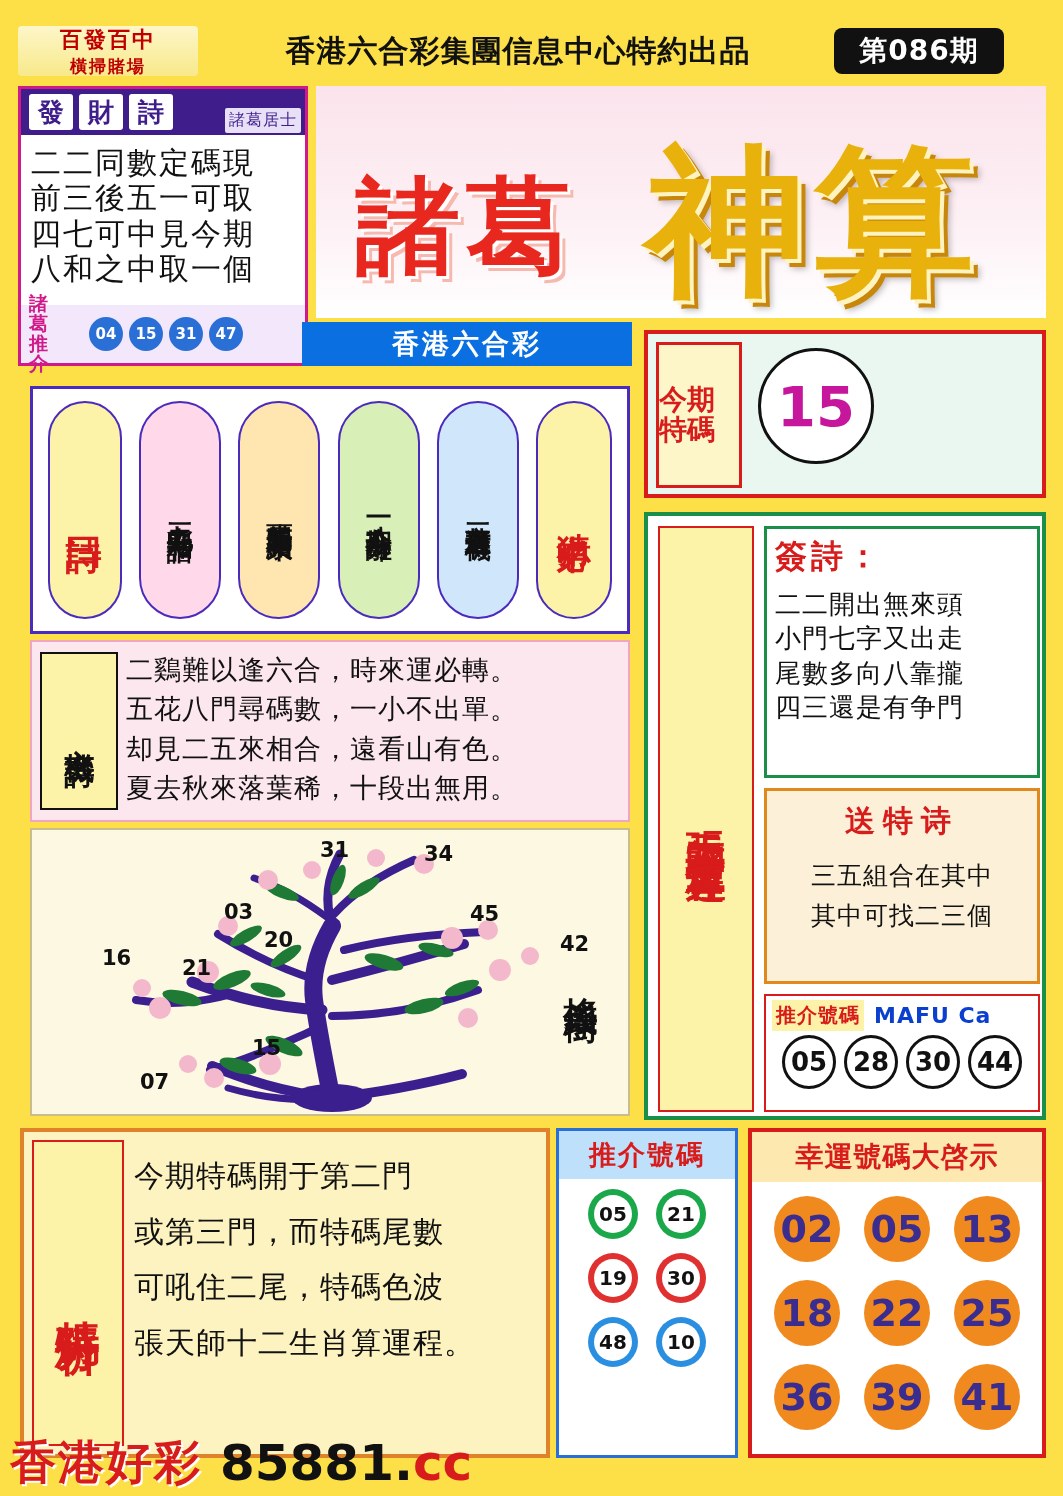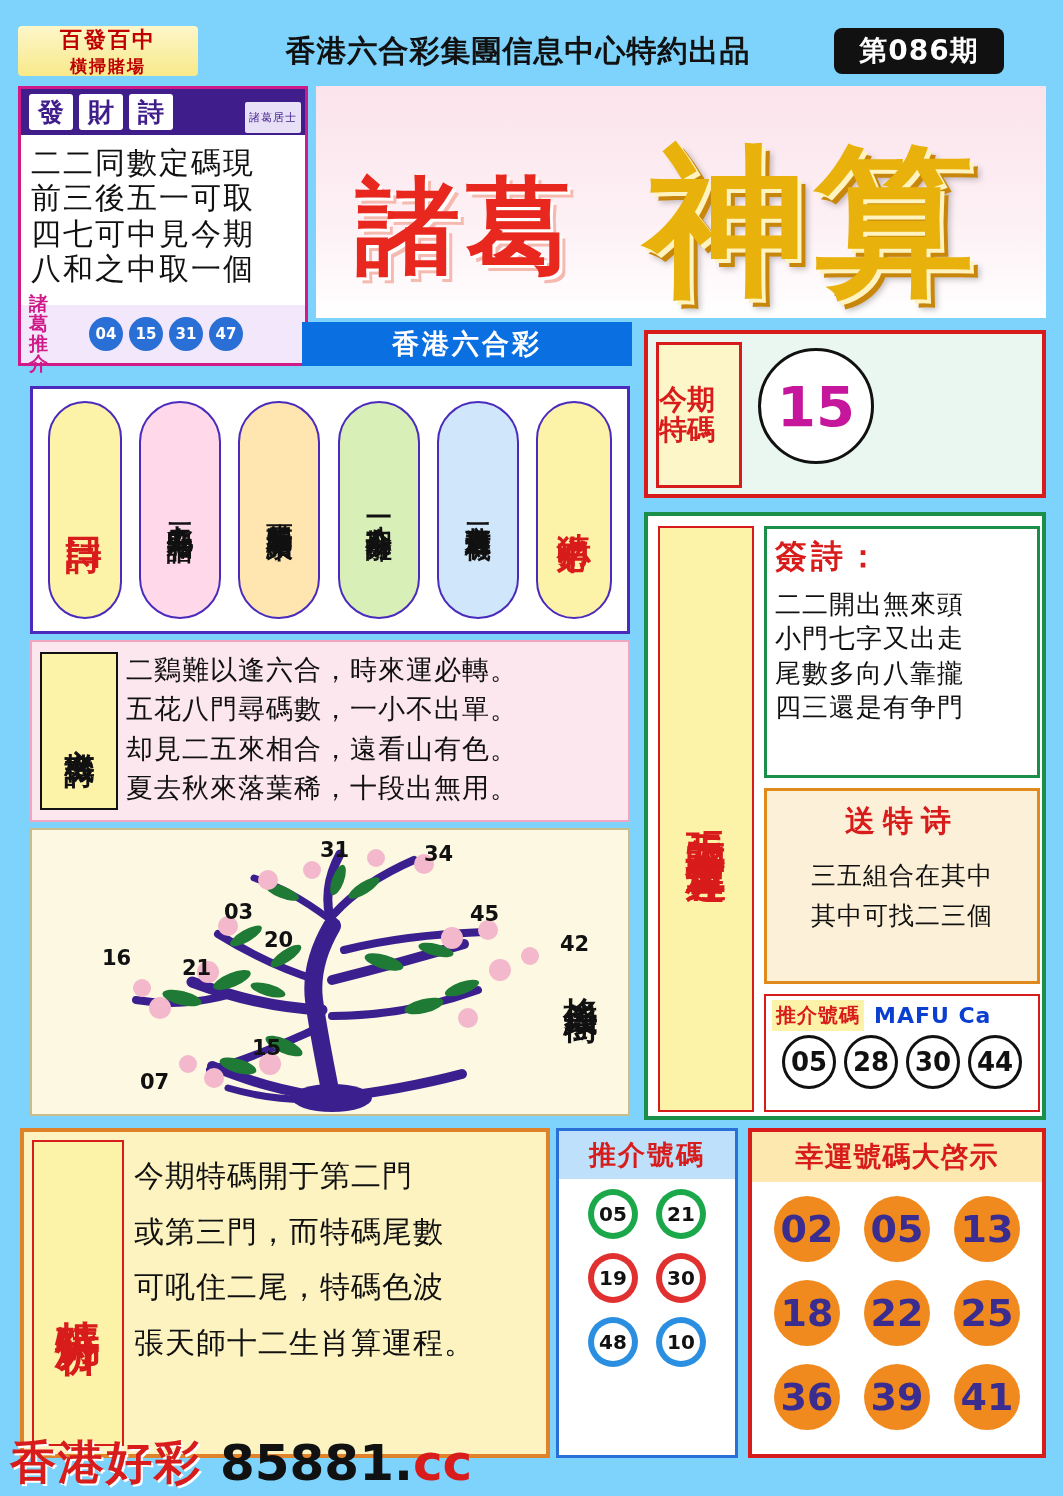--- a/index.html
+++ b/index.html
@@ -4,21 +4,21 @@
 <style>
   * { box-sizing: border-box; }
   html, body { margin:0; padding:0; }
   body {
     width:1063px; height:1496px;
     background:#ffffff;
     font-family:"DejaVu Sans","Liberation Sans",sans-serif;
     position:relative;
     overflow:hidden;
   }
-  .page { position:relative; width:1063px; height:1496px; background:#7dd3fc; }
+  .page { position:relative; width:1063px; height:1496px; background:#fde047; }
 
   
   .header { position:absolute; left:18px; top:22px; width:1028px; height:60px; }
   .logo {
     position:absolute; left:0; top:4px; width:180px; height:50px;
     background:linear-gradient(#fdf6c9,#f8e98a);
     border-radius:4px;
     display:flex; flex-direction:column; align-items:center; justify-content:center;
   }
   .logo .l1 { color:#c00000; font-weight:bold; font-size:22px; letter-spacing:2px; }
@@ -47,22 +47,22 @@
     display:flex; align-items:center; padding-left:8px; gap:6px;
   }
   .poem-head .ch {
     width:44px; height:36px; background:#fff;
     color:#3f1e8c; font-size:26px; font-weight:bold;
     display:flex; align-items:center; justify-content:center;
     border-radius:3px;
   }
   .poem-head .sub {
     position:absolute; right:4px; bottom:2px;
-    background:#e7e0f7; color:#3f1e8c; font-size:11px;
-    padding:8px 4px; border-radius:2px; letter-spacing:1px;
+    background:#e7e0f7; color:#3f1e8c; font-size:16px;
+    padding:2px 4px; border-radius:2px; letter-spacing:1px;
   }
   .poem-lines { padding:10px 8px 2px 10px; }
   .poem-lines div {
     font-size:30px; color:#111; letter-spacing:2px; line-height:1.18;
     font-family:"DejaVu Serif","Liberation Serif",serif;
   }
   .poem-foot {
     position:absolute; left:0; bottom:0; width:100%; height:58px;
     background:#f3e7fb; display:flex; align-items:center; padding-left:8px;
   }

